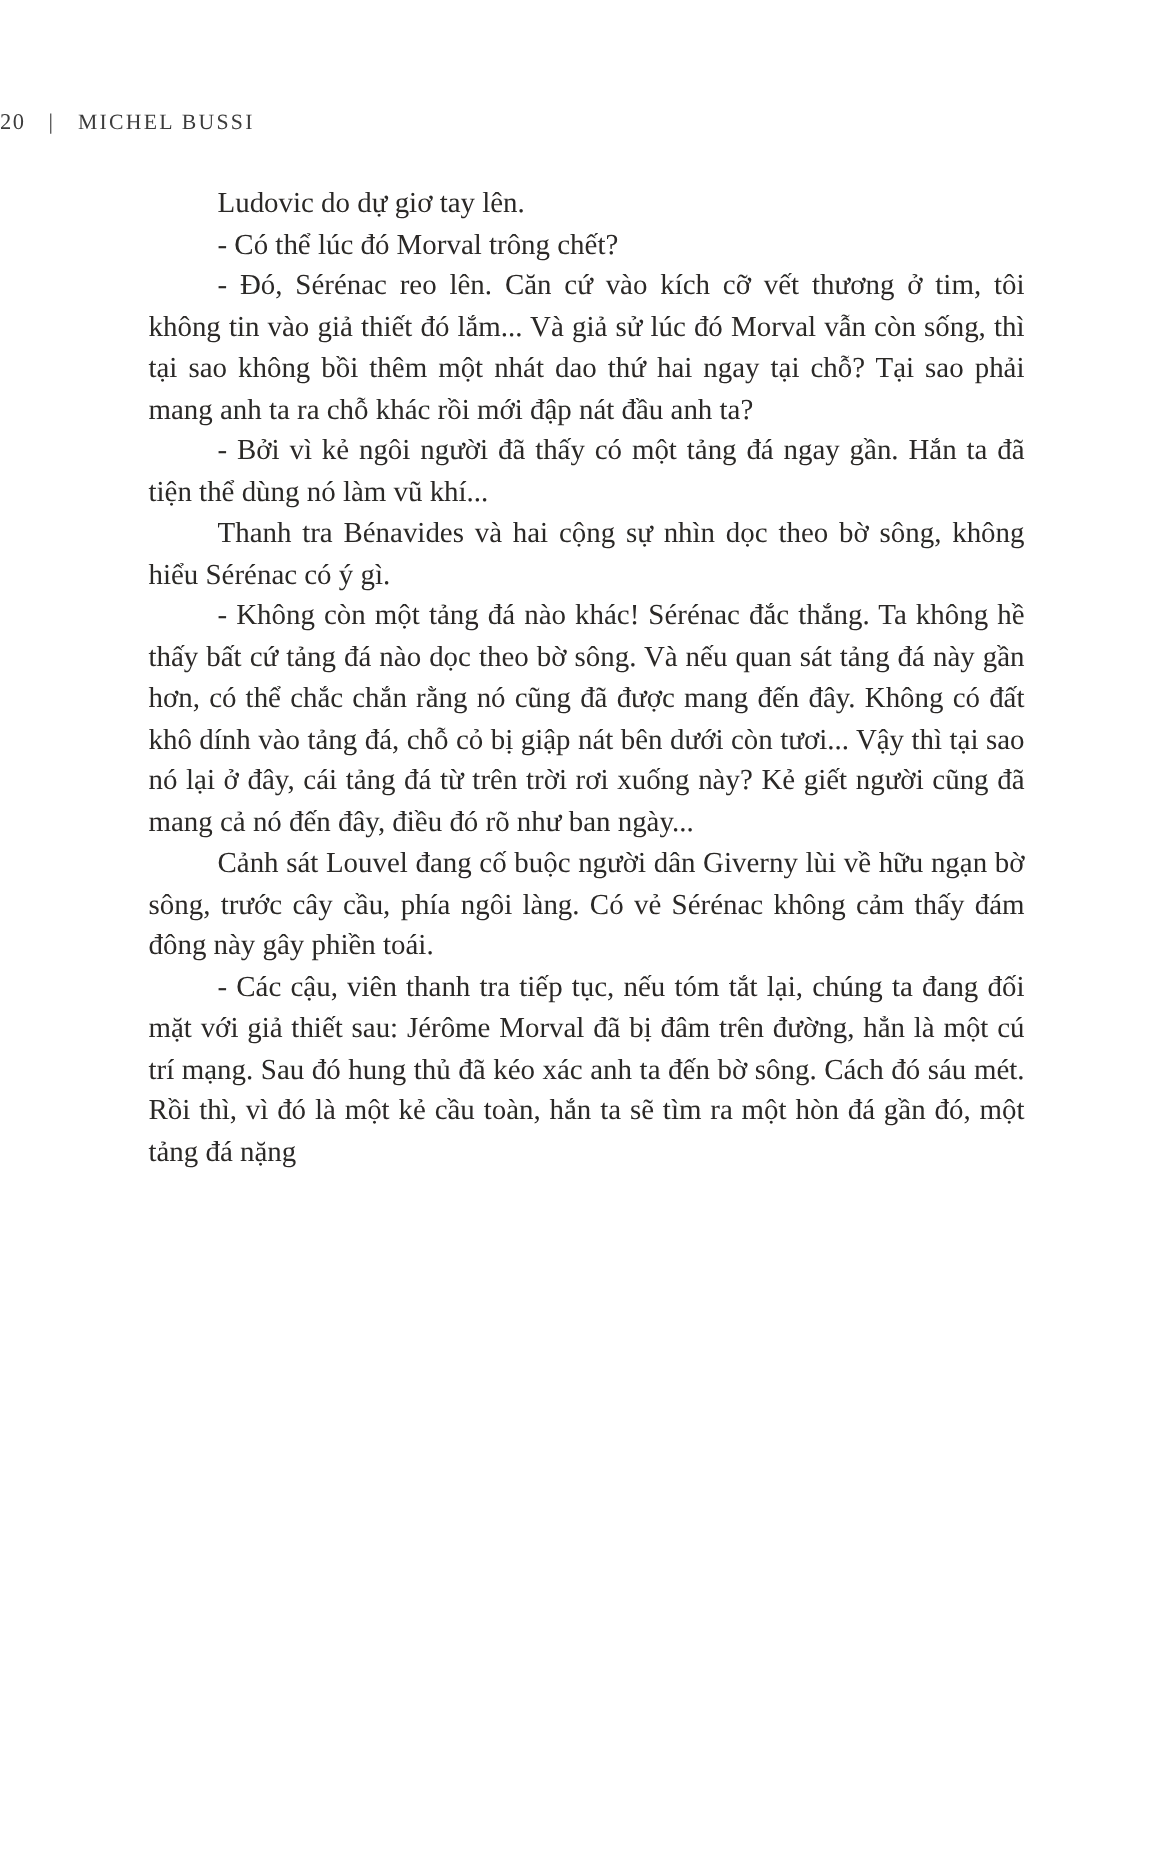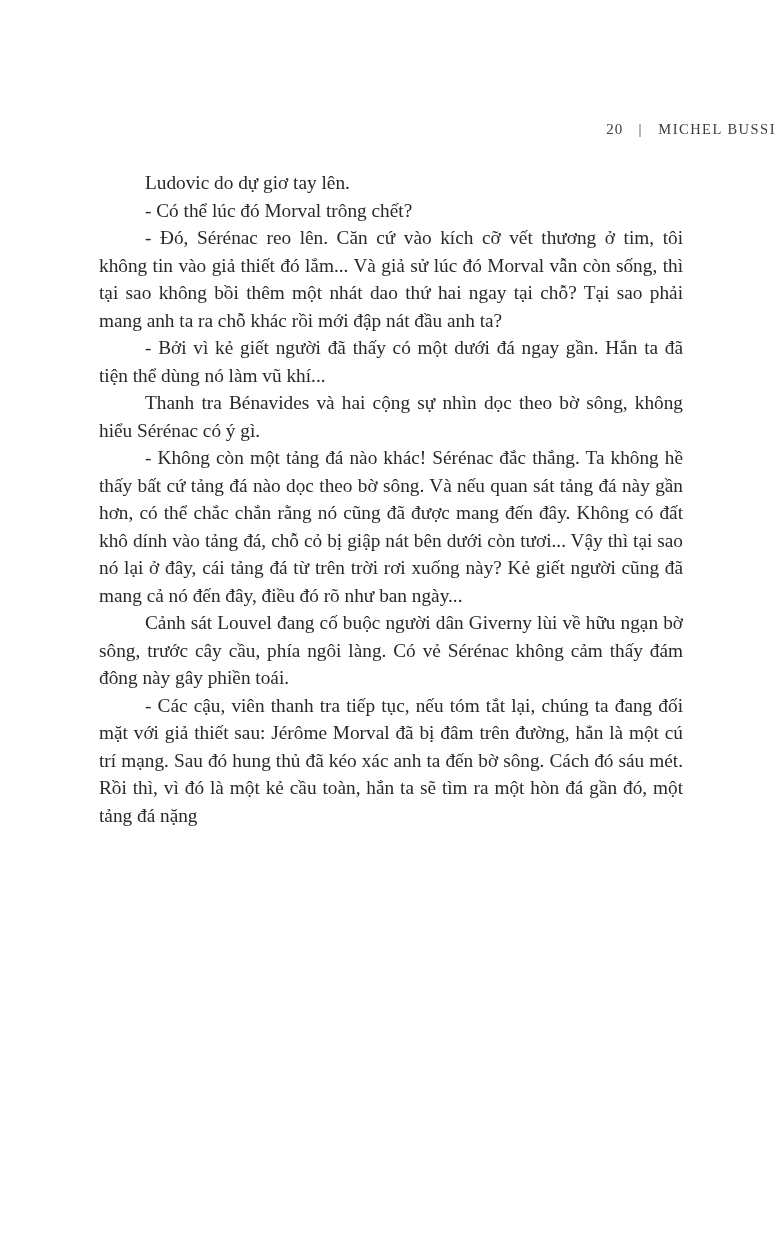--- a/index.html
+++ b/index.html
@@ -10,26 +10,25 @@
   .page {
     position: relative;
     width: 776px;
     height: 1245px;
     background: #ffffff;
     overflow: hidden;
     font-family: "Liberation Serif", "DejaVu Serif", serif;
   }
   .running-header {
     padding-top: 74px;
-    text-align: right;
+    text-align: left;
     font-size: 15px;
     letter-spacing: 1.5px;
     color: #3c3c3c;
     font-variant: small-caps;
-    margin-top: 47px;
   }
   .running-header .pagenum {
     letter-spacing: 1px;
   }
   .running-header .sep {
     display: inline-block;
     margin: 0 10px;
     color: #3c3c3c;
   }
   .running-header .title {
@@ -62,20 +61,20 @@
   <div class="running-header">
     <span class="pagenum">20</span>
     <span class="sep">|</span>
     <span class="title">MICHEL BUSSI</span>
   </div>
 
   <div class="body-text">
       <p>Ludovic do dự giơ tay lên.</p>
       <p>- Có thể lúc đó Morval trông chết?</p>
       <p>- Đó, Sérénac reo lên. Căn cứ vào kích cỡ vết thương ở tim, tôi không tin vào giả thiết đó lắm... Và giả sử lúc đó Morval vẫn còn sống, thì tại sao không bồi thêm một nhát dao thứ hai ngay tại chỗ? Tại sao phải mang anh ta ra chỗ khác rồi mới đập nát đầu anh ta?</p>
-      <p>- Bởi vì kẻ giết người đã thấy có một dưới đá ngay gần. Hắn ta đã tiện thể dùng nó làm vũ khí...</p>
+      <p>- Bởi vì kẻ ngôi người đã thấy có một tảng đá ngay gần. Hắn ta đã tiện thể dùng nó làm vũ khí...</p>
       <p>Thanh tra Bénavides và hai cộng sự nhìn dọc theo bờ sông, không hiểu Sérénac có ý gì.</p>
       <p>- Không còn một tảng đá nào khác! Sérénac đắc thắng. Ta không hề thấy bất cứ tảng đá nào dọc theo bờ sông. Và nếu quan sát tảng đá này gần hơn, có thể chắc chắn rằng nó cũng đã được mang đến đây. Không có đất khô dính vào tảng đá, chỗ cỏ bị giập nát bên dưới còn tươi... Vậy thì tại sao nó lại ở đây, cái tảng đá từ trên trời rơi xuống này? Kẻ giết người cũng đã mang cả nó đến đây, điều đó rõ như ban ngày...</p>
       <p>Cảnh sát Louvel đang cố buộc người dân Giverny lùi về hữu ngạn bờ sông, trước cây cầu, phía ngôi làng. Có vẻ Sérénac không cảm thấy đám đông này gây phiền toái.</p>
       <p>- Các cậu, viên thanh tra tiếp tục, nếu tóm tắt lại, chúng ta đang đối mặt với giả thiết sau: Jérôme Morval đã bị đâm trên đường, hẳn là một cú trí mạng. Sau đó hung thủ đã kéo xác anh ta đến bờ sông. Cách đó sáu mét. Rồi thì, vì đó là một kẻ cầu toàn, hắn ta sẽ tìm ra một hòn đá gần đó, một tảng đá nặng</p>
     </div>
 
 </div>
 
 </body></html>

